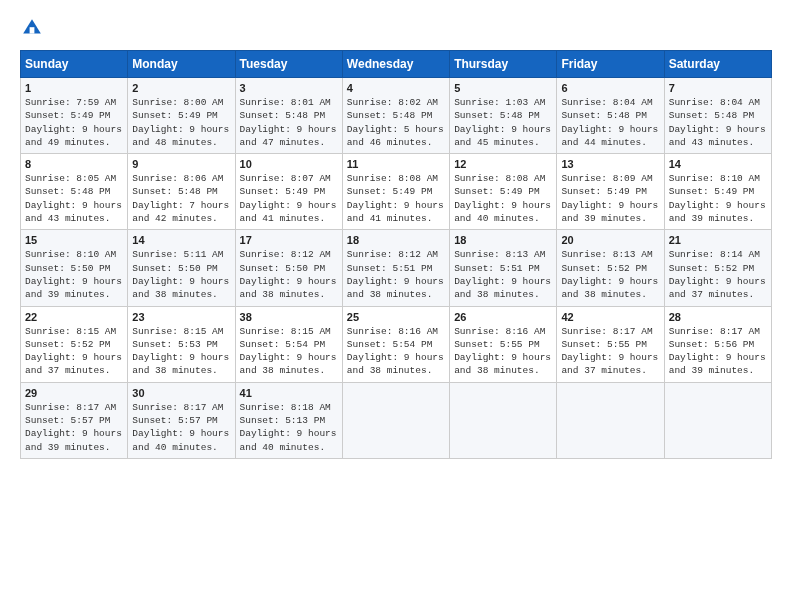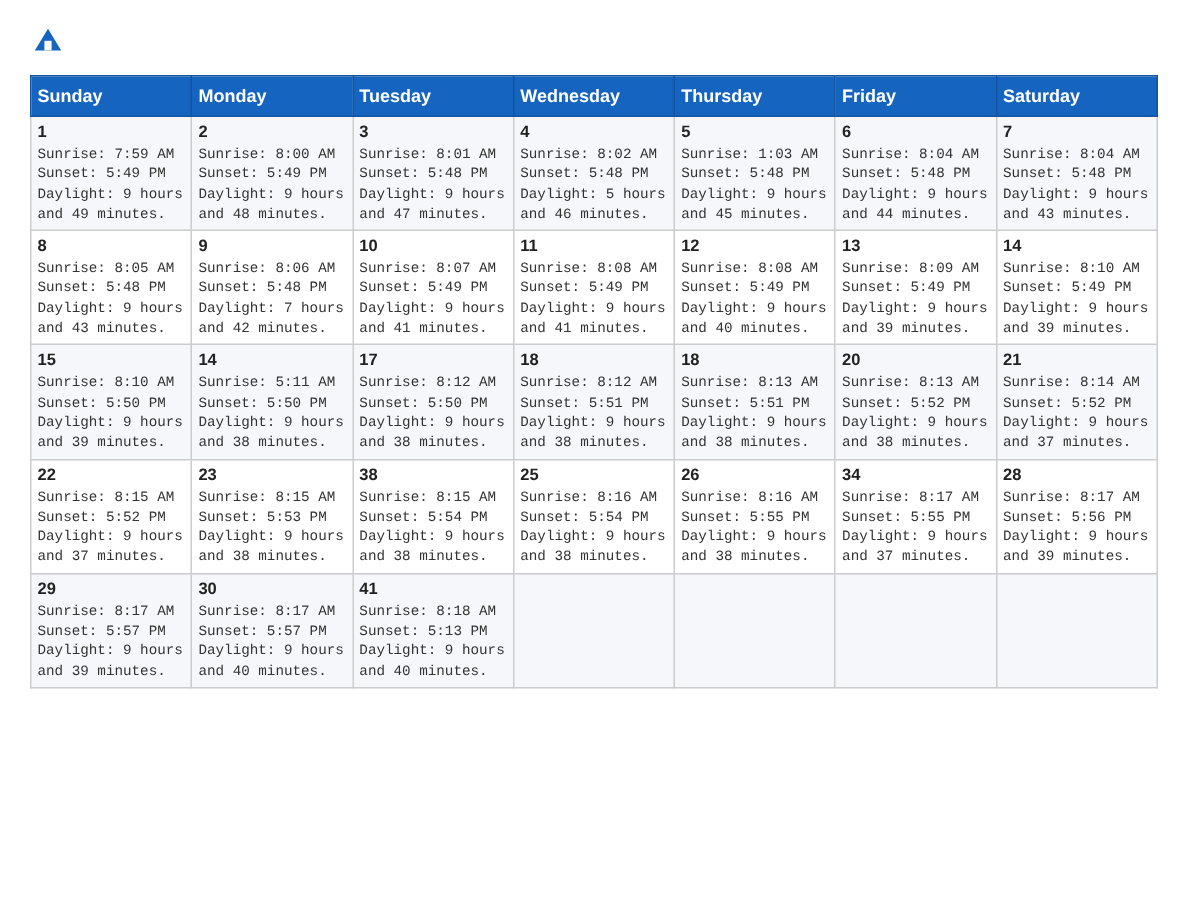--- a/index.html
+++ b/index.html
@@ -339,21 +339,21 @@
       </td>
           <td>
         <span class="day-num">26</span>
         <div class="day-info">
           <span>Sunrise: 8:16 AM</span><br>
           <span>Sunset: 5:55 PM</span><br>
           <span>Daylight: 9 hours and 38 minutes.</span>
         </div>
       </td>
           <td>
-        <span class="day-num">34</span>
+        <span class="day-num">42</span>
         <div class="day-info">
           <span>Sunrise: 8:17 AM</span><br>
           <span>Sunset: 5:55 PM</span><br>
           <span>Daylight: 9 hours and 37 minutes.</span>
         </div>
       </td>
           <td>
         <span class="day-num">28</span>
         <div class="day-info">
           <span>Sunrise: 8:17 AM</span><br>

